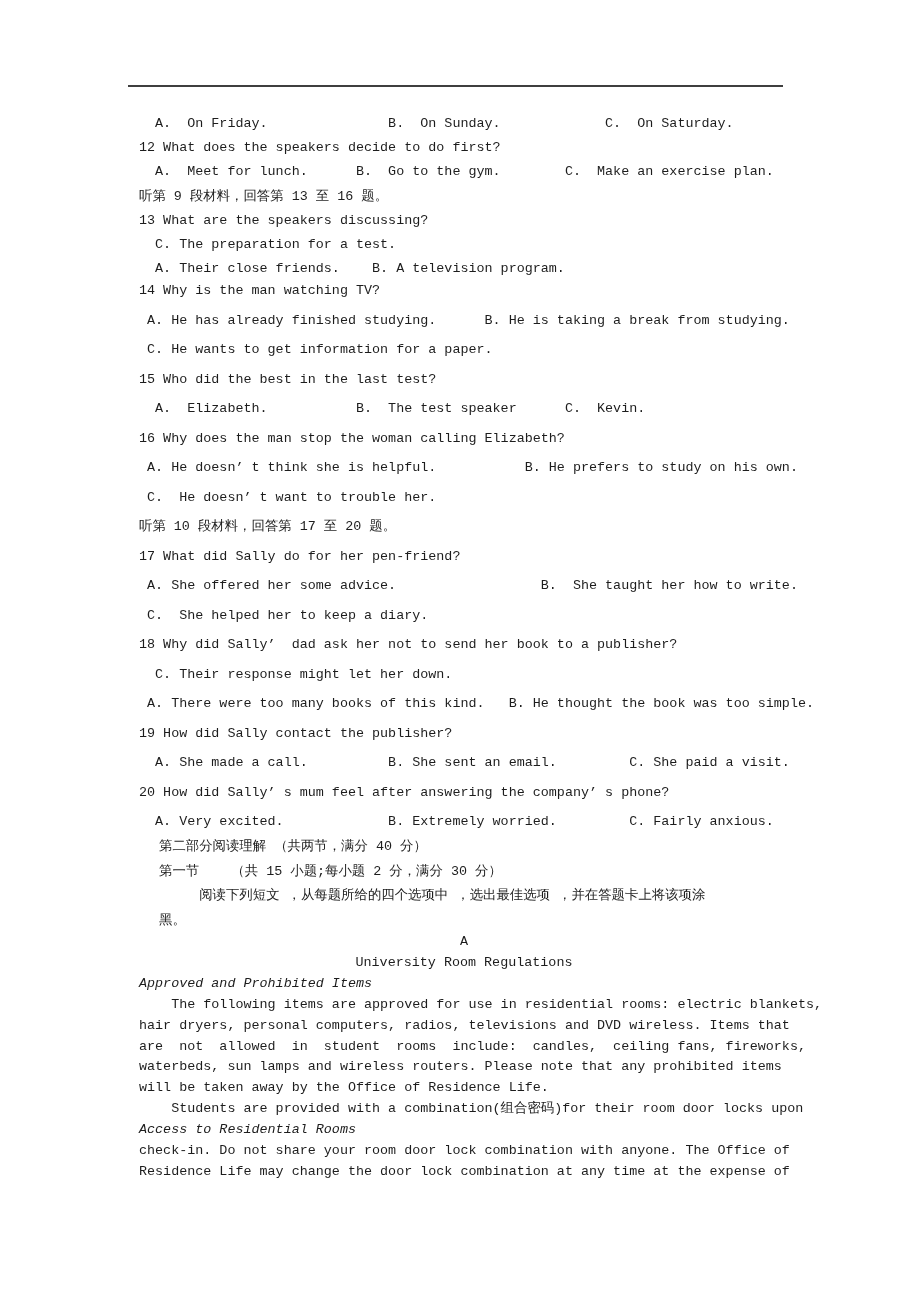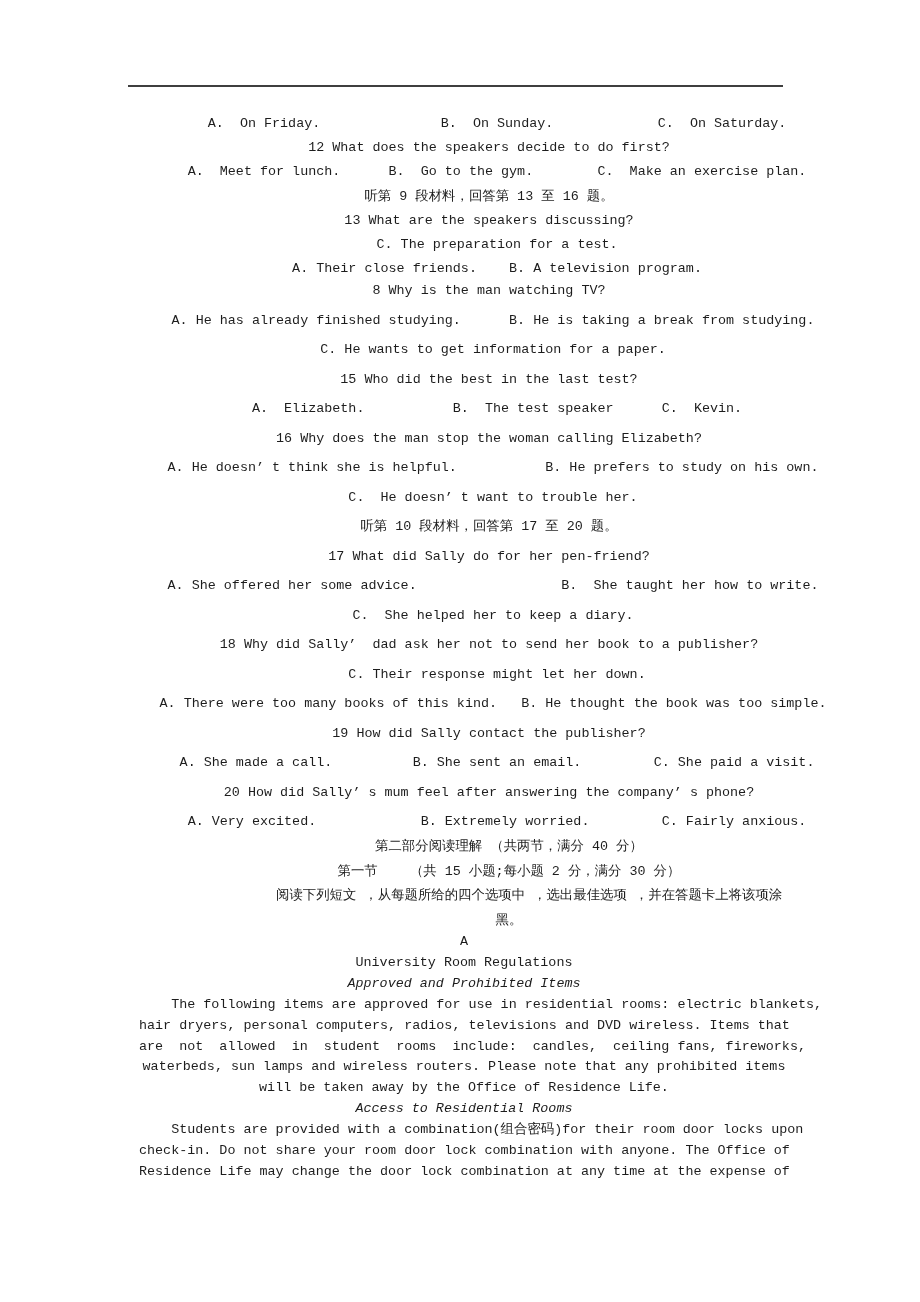--- a/index.html
+++ b/index.html
@@ -30,21 +30,20 @@
   }
   .block {
     position: absolute;
     left: 139px;
     width: 700px;
   }
   .block .line {
     white-space: pre;
     min-height: 1em;
     font-size: 13.4px;
-    text-align: center;
   }
   .block-a { top: 112px; line-height: 24.2px; }
   .block-b { top: 276px; line-height: 29.5px; }
   .block-c { top: 835px; line-height: 24.6px; margin-left: 20px; }
   .block-d { top: 932px; line-height: 20.9px; width: 650px; }
   .cjk { font-size: 15px; }
   .center { text-align: center; }
   .italic { font-style: italic; }
 </style>
 </head>
@@ -58,21 +57,21 @@
     <div class="line">  A.  On Friday.               B.  On Sunday.             C.  On Saturday.</div>
     <div class="line">12 What does the speakers decide to do first?</div>
     <div class="line">  A.  Meet for lunch.      B.  Go to the gym.        C.  Make an exercise plan.</div>
     <div class="line cjk">听第 9 段材料，回答第 13 至 16 题。</div>
     <div class="line">13 What are the speakers discussing?</div>
     <div class="line">  C. The preparation for a test.</div>
     <div class="line">  A. Their close friends.    B. A television program.</div>
   </div>
 
   <div class="block block-b">
-    <div class="line">8 Why is the man watching TV?</div>
+    <div class="line">14 Why is the man watching TV?</div>
     <div class="line"> A. He has already finished studying.      B. He is taking a break from studying.</div>
     <div class="line"> C. He wants to get information for a paper.</div>
     <div class="line">15 Who did the best in the last test?</div>
     <div class="line">  A.  Elizabeth.           B.  The test speaker      C.  Kevin.</div>
     <div class="line">16 Why does the man stop the woman calling Elizabeth?</div>
     <div class="line"> A. He doesn’ t think she is helpful.           B. He prefers to study on his own.</div>
     <div class="line"> C.  He doesn’ t want to trouble her.</div>
     <div class="line cjk">听第 10 段材料，回答第 17 至 20 题。</div>
     <div class="line">17 What did Sally do for her pen-friend?</div>
     <div class="line"> A. She offered her some advice.                  B.  She taught her how to write.</div>
@@ -95,19 +94,19 @@
 
   <div class="block block-d">
     <div class="line center">A</div>
     <div class="line center">University Room Regulations</div>
     <div class="line italic">Approved and Prohibited Items</div>
     <div class="line">    The following items are approved for use in residential rooms: electric blankets,</div>
     <div class="line">hair dryers, personal computers, radios, televisions and DVD wireless. Items that</div>
     <div class="line">are  not  allowed  in  student  rooms  include:  candles,  ceiling fans, fireworks,</div>
     <div class="line">waterbeds, sun lamps and wireless routers. Please note that any prohibited items</div>
     <div class="line">will be taken away by the Office of Residence Life.</div>
+    <div class="line">    Students are provided with a combination(组合密码)for their room door locks upon</div>
     <div class="line italic">Access to Residential Rooms</div>
-    <div class="line">    Students are provided with a combination(组合密码)for their room door locks upon</div>
     <div class="line">check-in. Do not share your room door lock combination with anyone. The Office of</div>
     <div class="line">Residence Life may change the door lock combination at any time at the expense of</div>
   </div>
 
 </div>
 
 </body></html>

